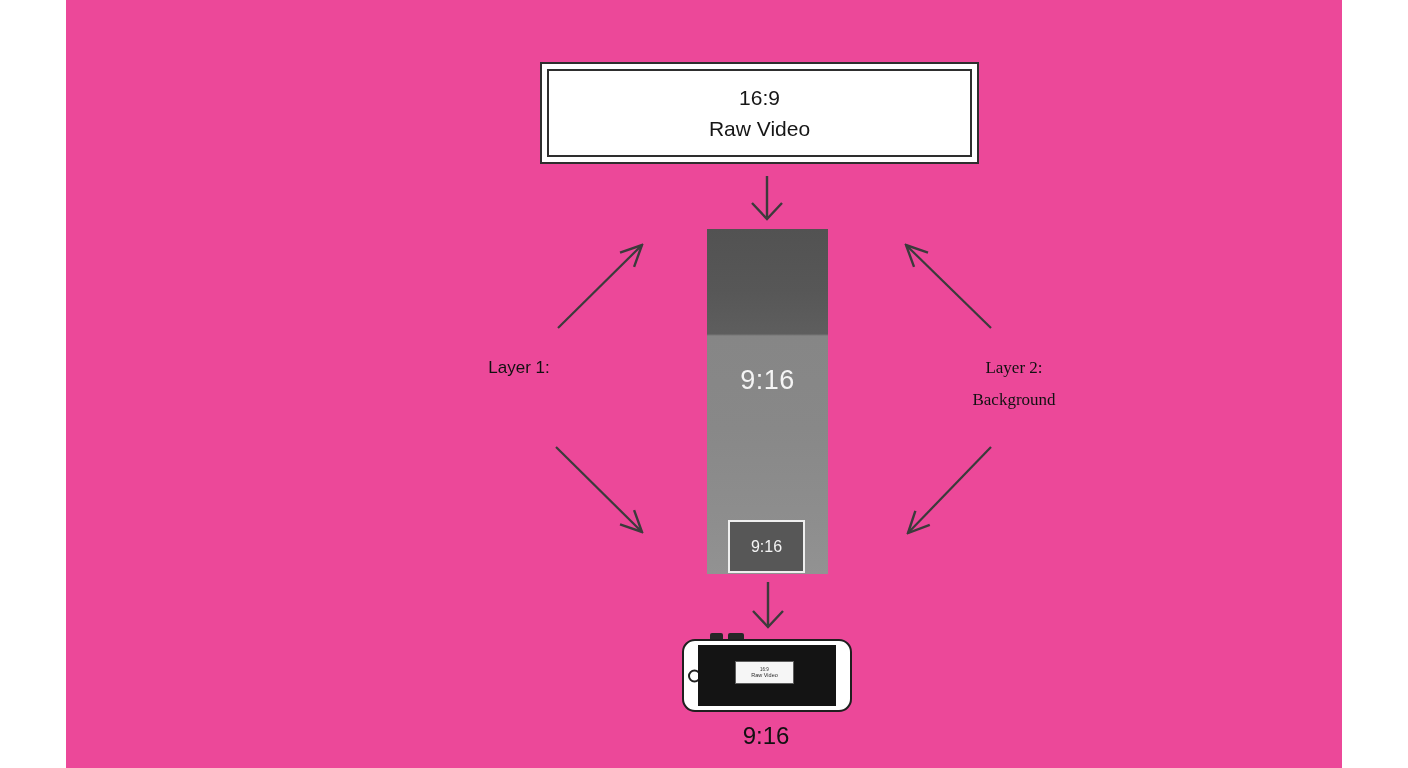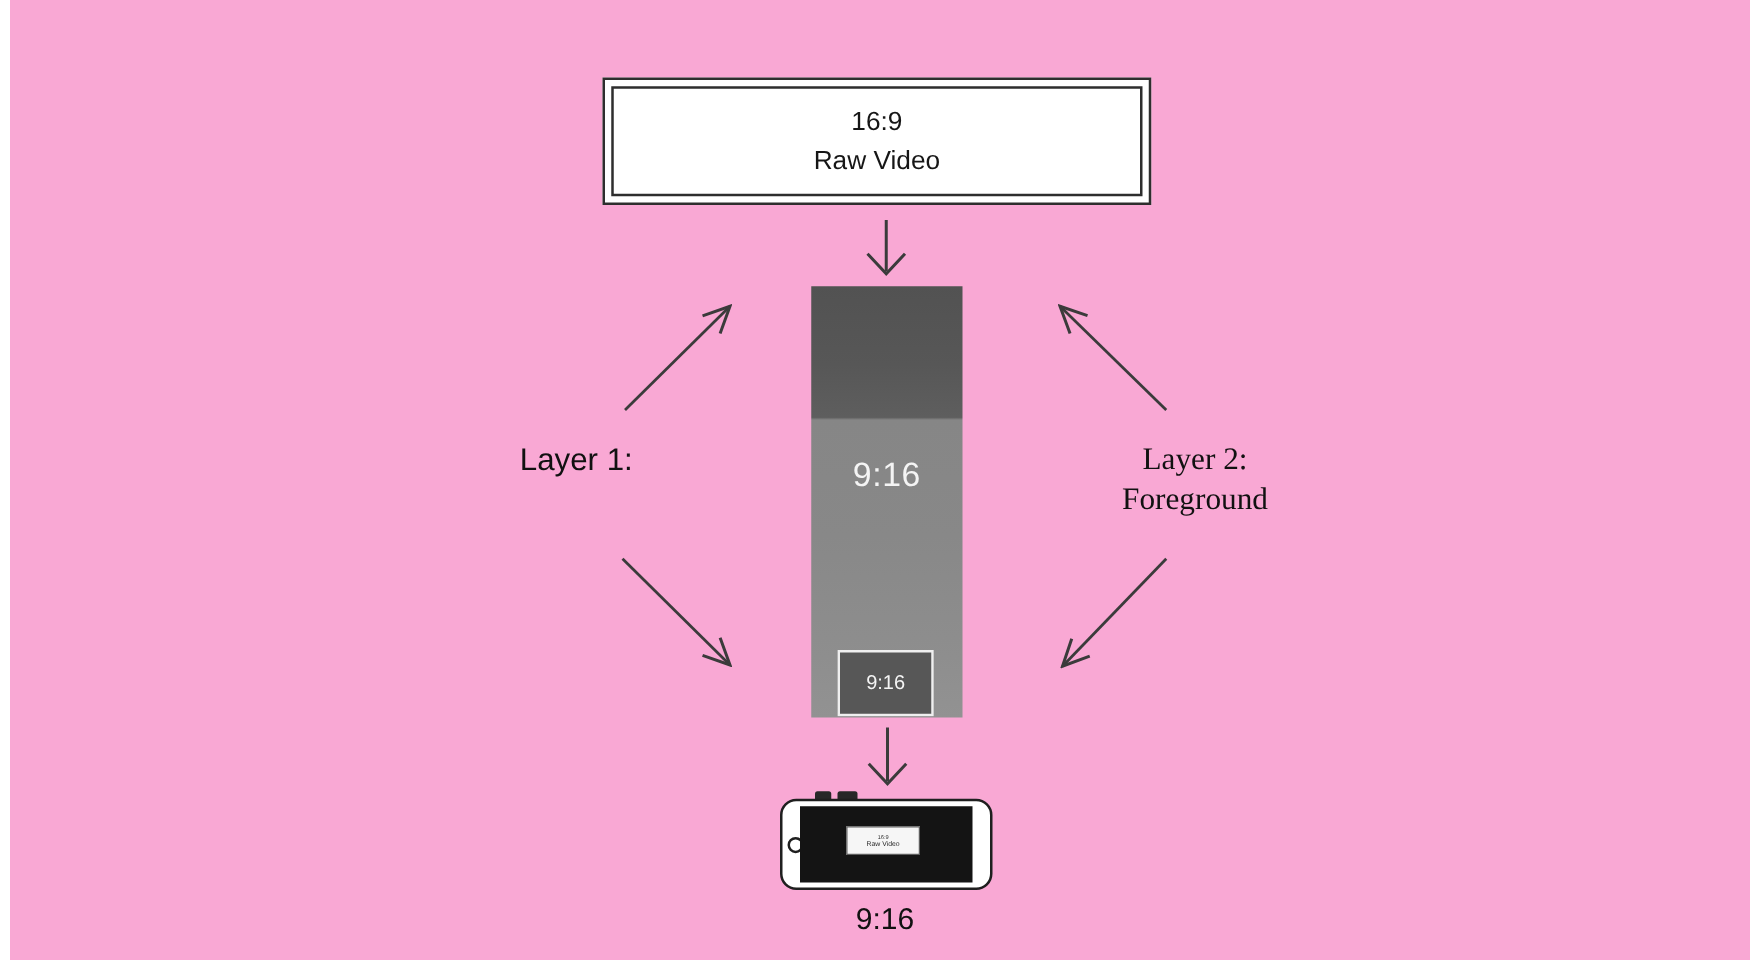--- a/index.html
+++ b/index.html
@@ -1,22 +1,22 @@
 <!DOCTYPE html>
 <html><head>
 <meta charset="utf-8">
 <style>
   * { box-sizing: border-box; margin: 0; padding: 0; }
   html, body { background: #ffffff; }
   body { font-family: "Liberation Sans", sans-serif; }
   .stage {
     position: relative;
-    width: 1392px;
+    width: 1276px;
     height: 768px;
-    background: #f9a8d4;
+    background: #ec4899;
     overflow: hidden;
     margin: 0 auto;
   }
   
   .raw-box {
     position: absolute;
     left: 474px; top: 62px;
     width: 439px; height: 102px;
     border: 2px solid #2e2e2e;
     background: #ffffff;
@@ -71,21 +71,21 @@
   }
   .inset-clip .inset-label {
     font-size: 16px;
     color: #f4f4f4;
   }
   
   .layer-label {
     position: absolute;
     width: 250px;
     text-align: center;
-    font-size: 25px;
+    font-size: 17px;
     line-height: 32px;
     color: #111111;
   }
   .layer-label.left  { left: 328px; top: 352px; }
   .layer-label.right { left: 823px; top: 352px; font-family: Liberation Serif, serif; }
   
   .arrows-overlay {
     position: absolute;
     left: 0; top: 0;
     width: 1408px; height: 768px;
@@ -207,21 +207,21 @@
     <div class="inset-clip">
       <span class="inset-label">9:16</span>
     </div>
   </div>
 
   <div class="layer-label left">
     <div>Layer 1:</div>
   </div>
   <div class="layer-label right">
     <div>Layer 2:</div>
-    <div>Foreground</div>
+    <div>Background</div>
   </div>
 
   <div class="phone">
     <div class="phone-btn b1"></div>
     <div class="phone-btn b2"></div>
     <div class="phone-body">
       <div class="phone-home"></div>
       <div class="phone-screen">
         <div class="mini-card">
           <div class="mini-card-inner">

